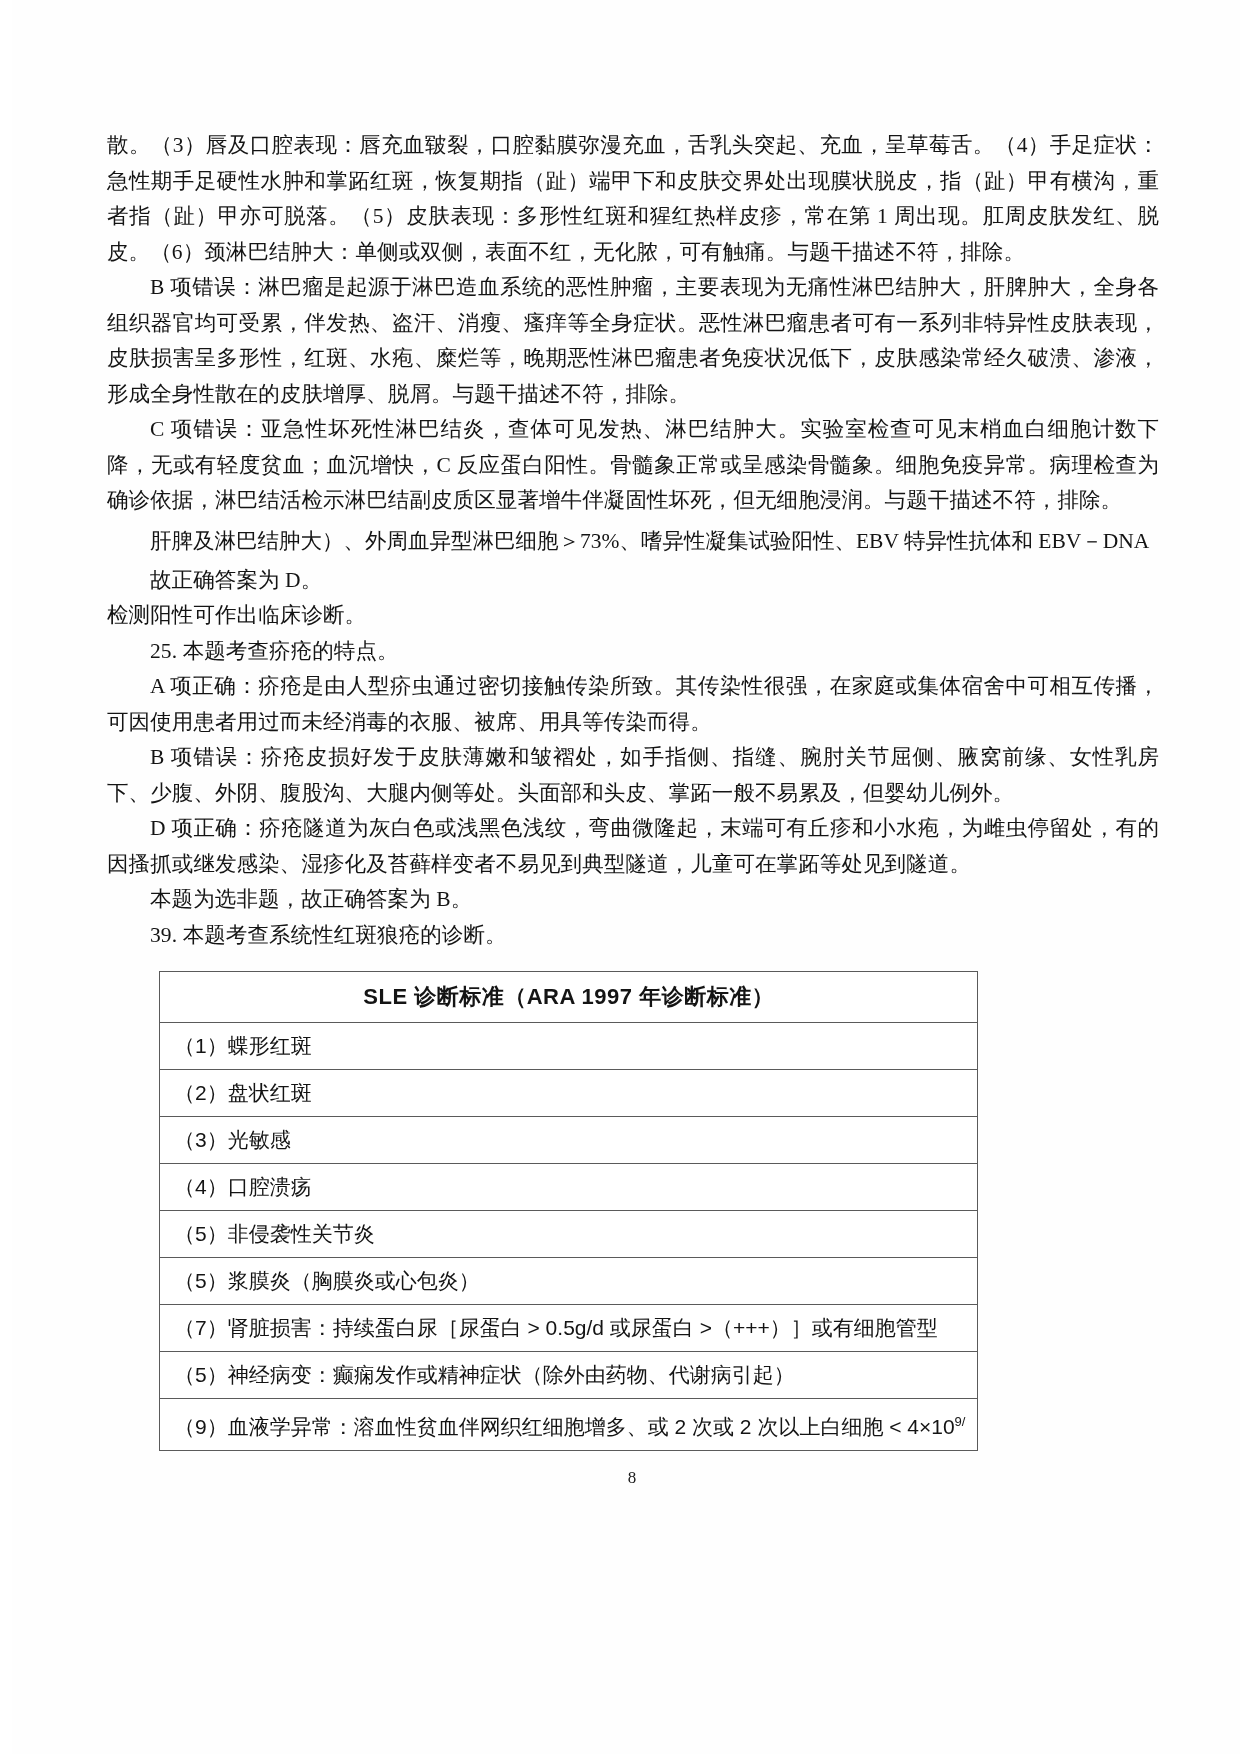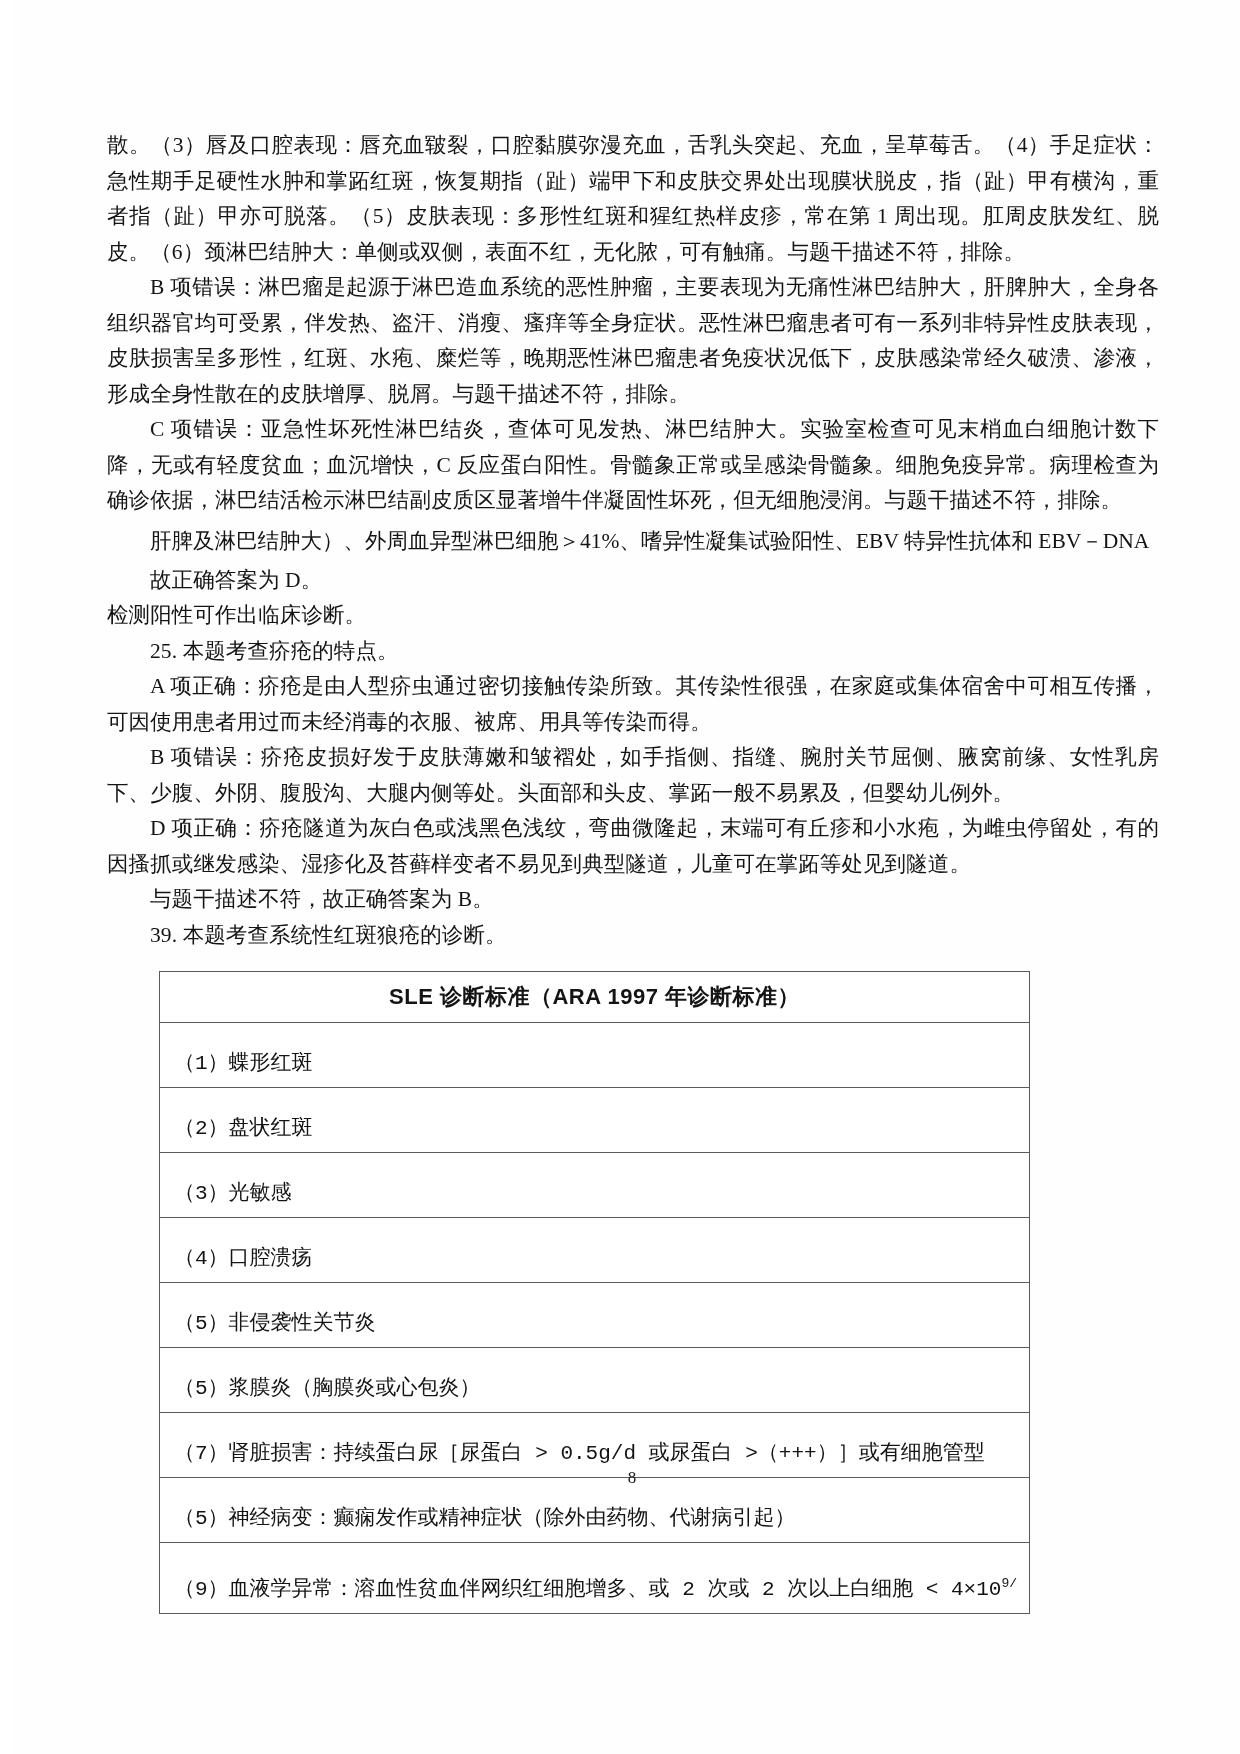--- a/index.html
+++ b/index.html
@@ -73,22 +73,22 @@
   }
   table.sle td.head {
     text-align: center;
     font-weight: bold;
     font-family: "Liberation Sans", "DejaVu Sans", sans-serif;
     font-size: 22px;
     padding: 11px 10px;
     letter-spacing: 0.5px;
   }
   table.sle tr td.item {
-    font-family: Liberation Mono, monospace;
-    padding-top: 27px;
+    font-family: Liberation Sans, sans-serif;
+    padding-top: 9px;
     padding-bottom: 9px;
   }
   sup {
     font-size: 0.62em;
     vertical-align: super;
   }
   .pagenum {
     position: absolute;
     left: 0;
     top: 1468px;
@@ -102,28 +102,28 @@
 </head>
 <body>
 
 <div class="page">
 
   <div class="content">
 
     <p class="para">散。（3）唇及口腔表现：唇充血皲裂，口腔黏膜弥漫充血，舌乳头突起、充血，呈草莓舌。（4）手足症状：急性期手足硬性水肿和掌跖红斑，恢复期指（趾）端甲下和皮肤交界处出现膜状脱皮，指（趾）甲有横沟，重者指（趾）甲亦可脱落。（5）皮肤表现：多形性红斑和猩红热样皮疹，常在第 1 周出现。肛周皮肤发红、脱皮。（6）颈淋巴结肿大：单侧或双侧，表面不红，无化脓，可有触痛。与题干描述不符，排除。</p>
     <p class="para indent">B 项错误：淋巴瘤是起源于淋巴造血系统的恶性肿瘤，主要表现为无痛性淋巴结肿大，肝脾肿大，全身各组织器官均可受累，伴发热、盗汗、消瘦、瘙痒等全身症状。恶性淋巴瘤患者可有一系列非特异性皮肤表现，皮肤损害呈多形性，红斑、水疱、糜烂等，晚期恶性淋巴瘤患者免疫状况低下，皮肤感染常经久破溃、渗液，形成全身性散在的皮肤增厚、脱屑。与题干描述不符，排除。</p>
     <p class="para indent">C 项错误：亚急性坏死性淋巴结炎，查体可见发热、淋巴结肿大。实验室检查可见末梢血白细胞计数下降，无或有轻度贫血；血沉增快，C 反应蛋白阳性。骨髓象正常或呈感染骨髓象。细胞免疫异常。病理检查为确诊依据，淋巴结活检示淋巴结副皮质区显著增牛伴凝固性坏死，但无细胞浸润。与题干描述不符，排除。</p>
-    <p class="spaced-line indent">肝脾及淋巴结肿大）、外周血异型淋巴细胞＞41%、嗜异性凝集试验阳性、EBV 特异性抗体和 EBV－DNA</p>
+    <p class="spaced-line indent">肝脾及淋巴结肿大）、外周血异型淋巴细胞＞73%、嗜异性凝集试验阳性、EBV 特异性抗体和 EBV－DNA</p>
     <p class="para indent">故正确答案为 D。</p>
     <p class="para">检测阳性可作出临床诊断。</p>
     <p class="para indent">25. 本题考查疥疮的特点。</p>
     <p class="para indent">A 项正确：疥疮是由人型疥虫通过密切接触传染所致。其传染性很强，在家庭或集体宿舍中可相互传播，可因使用患者用过而未经消毒的衣服、被席、用具等传染而得。</p>
     <p class="para indent">B 项错误：疥疮皮损好发于皮肤薄嫩和皱褶处，如手指侧、指缝、腕肘关节屈侧、腋窝前缘、女性乳房下、少腹、外阴、腹股沟、大腿内侧等处。头面部和头皮、掌跖一般不易累及，但婴幼儿例外。</p>
     <p class="para indent">D 项正确：疥疮隧道为灰白色或浅黑色浅纹，弯曲微隆起，末端可有丘疹和小水疱，为雌虫停留处，有的因搔抓或继发感染、湿疹化及苔藓样变者不易见到典型隧道，儿童可在掌跖等处见到隧道。</p>
-    <p class="para indent">与题干描述不符，故正确答案为 B。</p>
+    <p class="para indent">本题为选非题，故正确答案为 B。</p>
     <p class="para indent">39. 本题考查系统性红斑狼疮的诊断。</p>
 
     <div class="table-wrap">
       <table class="sle">
         <tbody>
           <tr>
             <td class="head">SLE 诊断标准（ARA 1997 年诊断标准）</td>
           </tr>
           <tr>
             <td class="item">（1）蝶形红斑</td>

